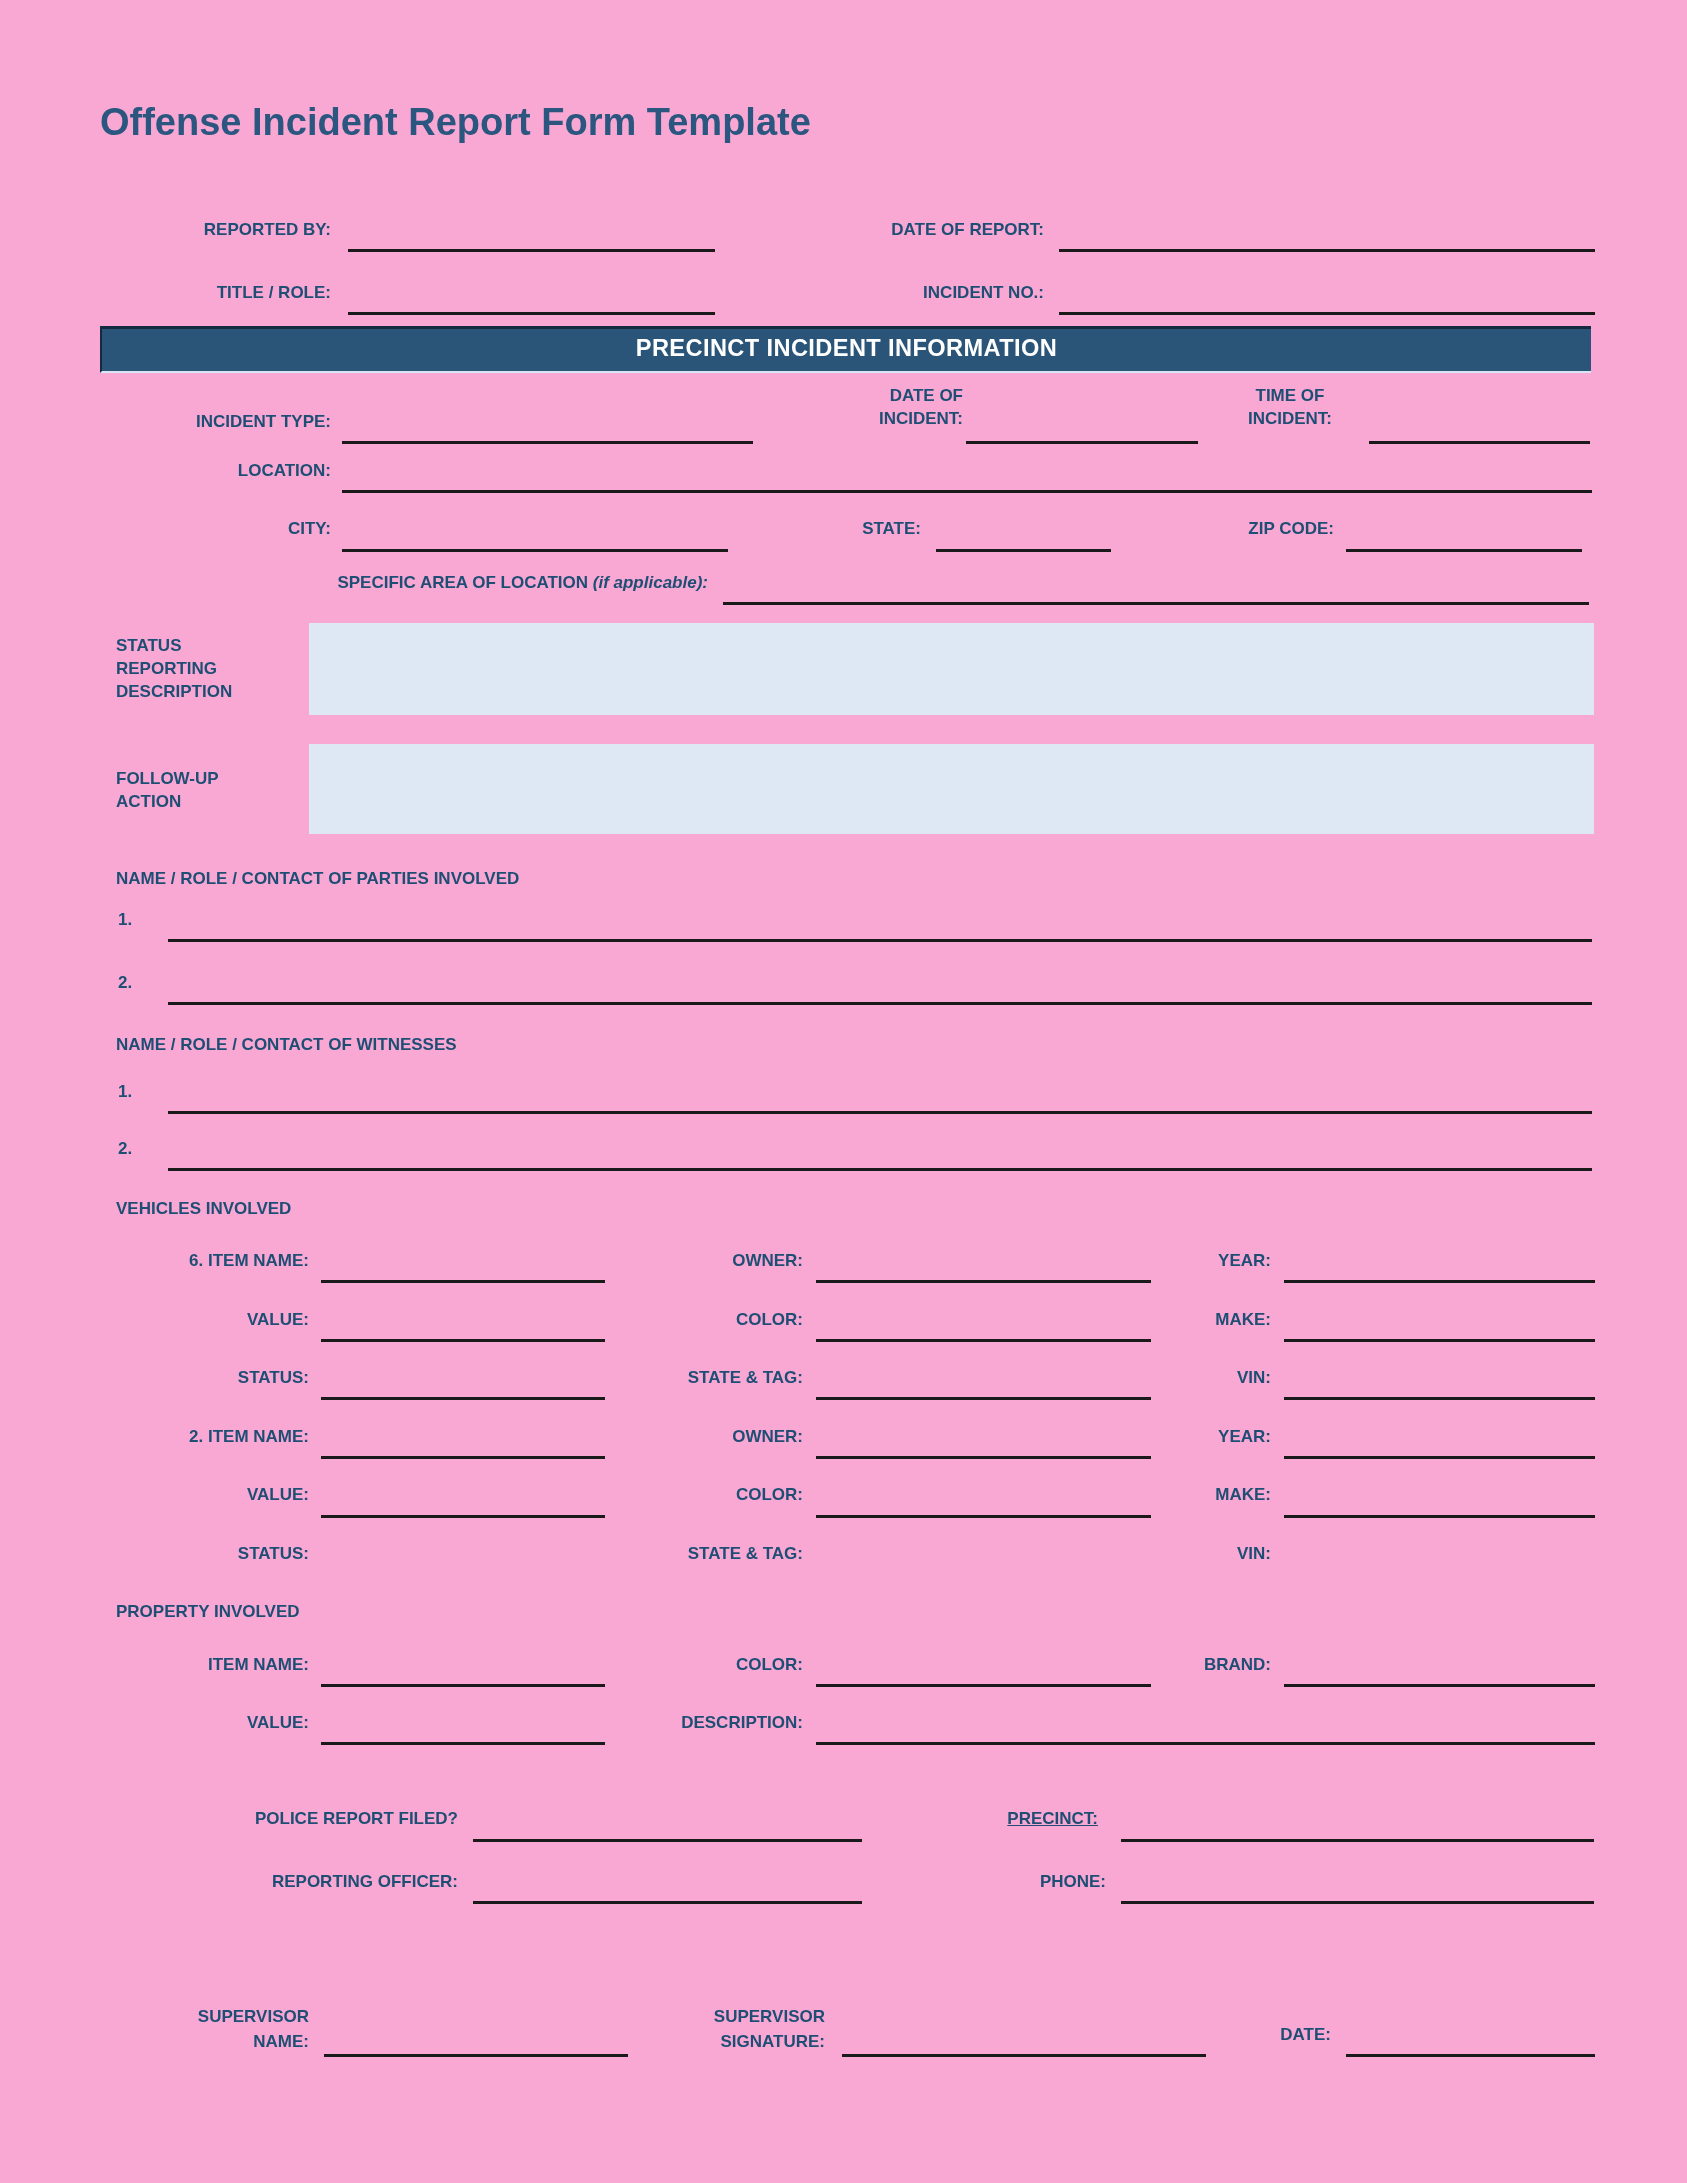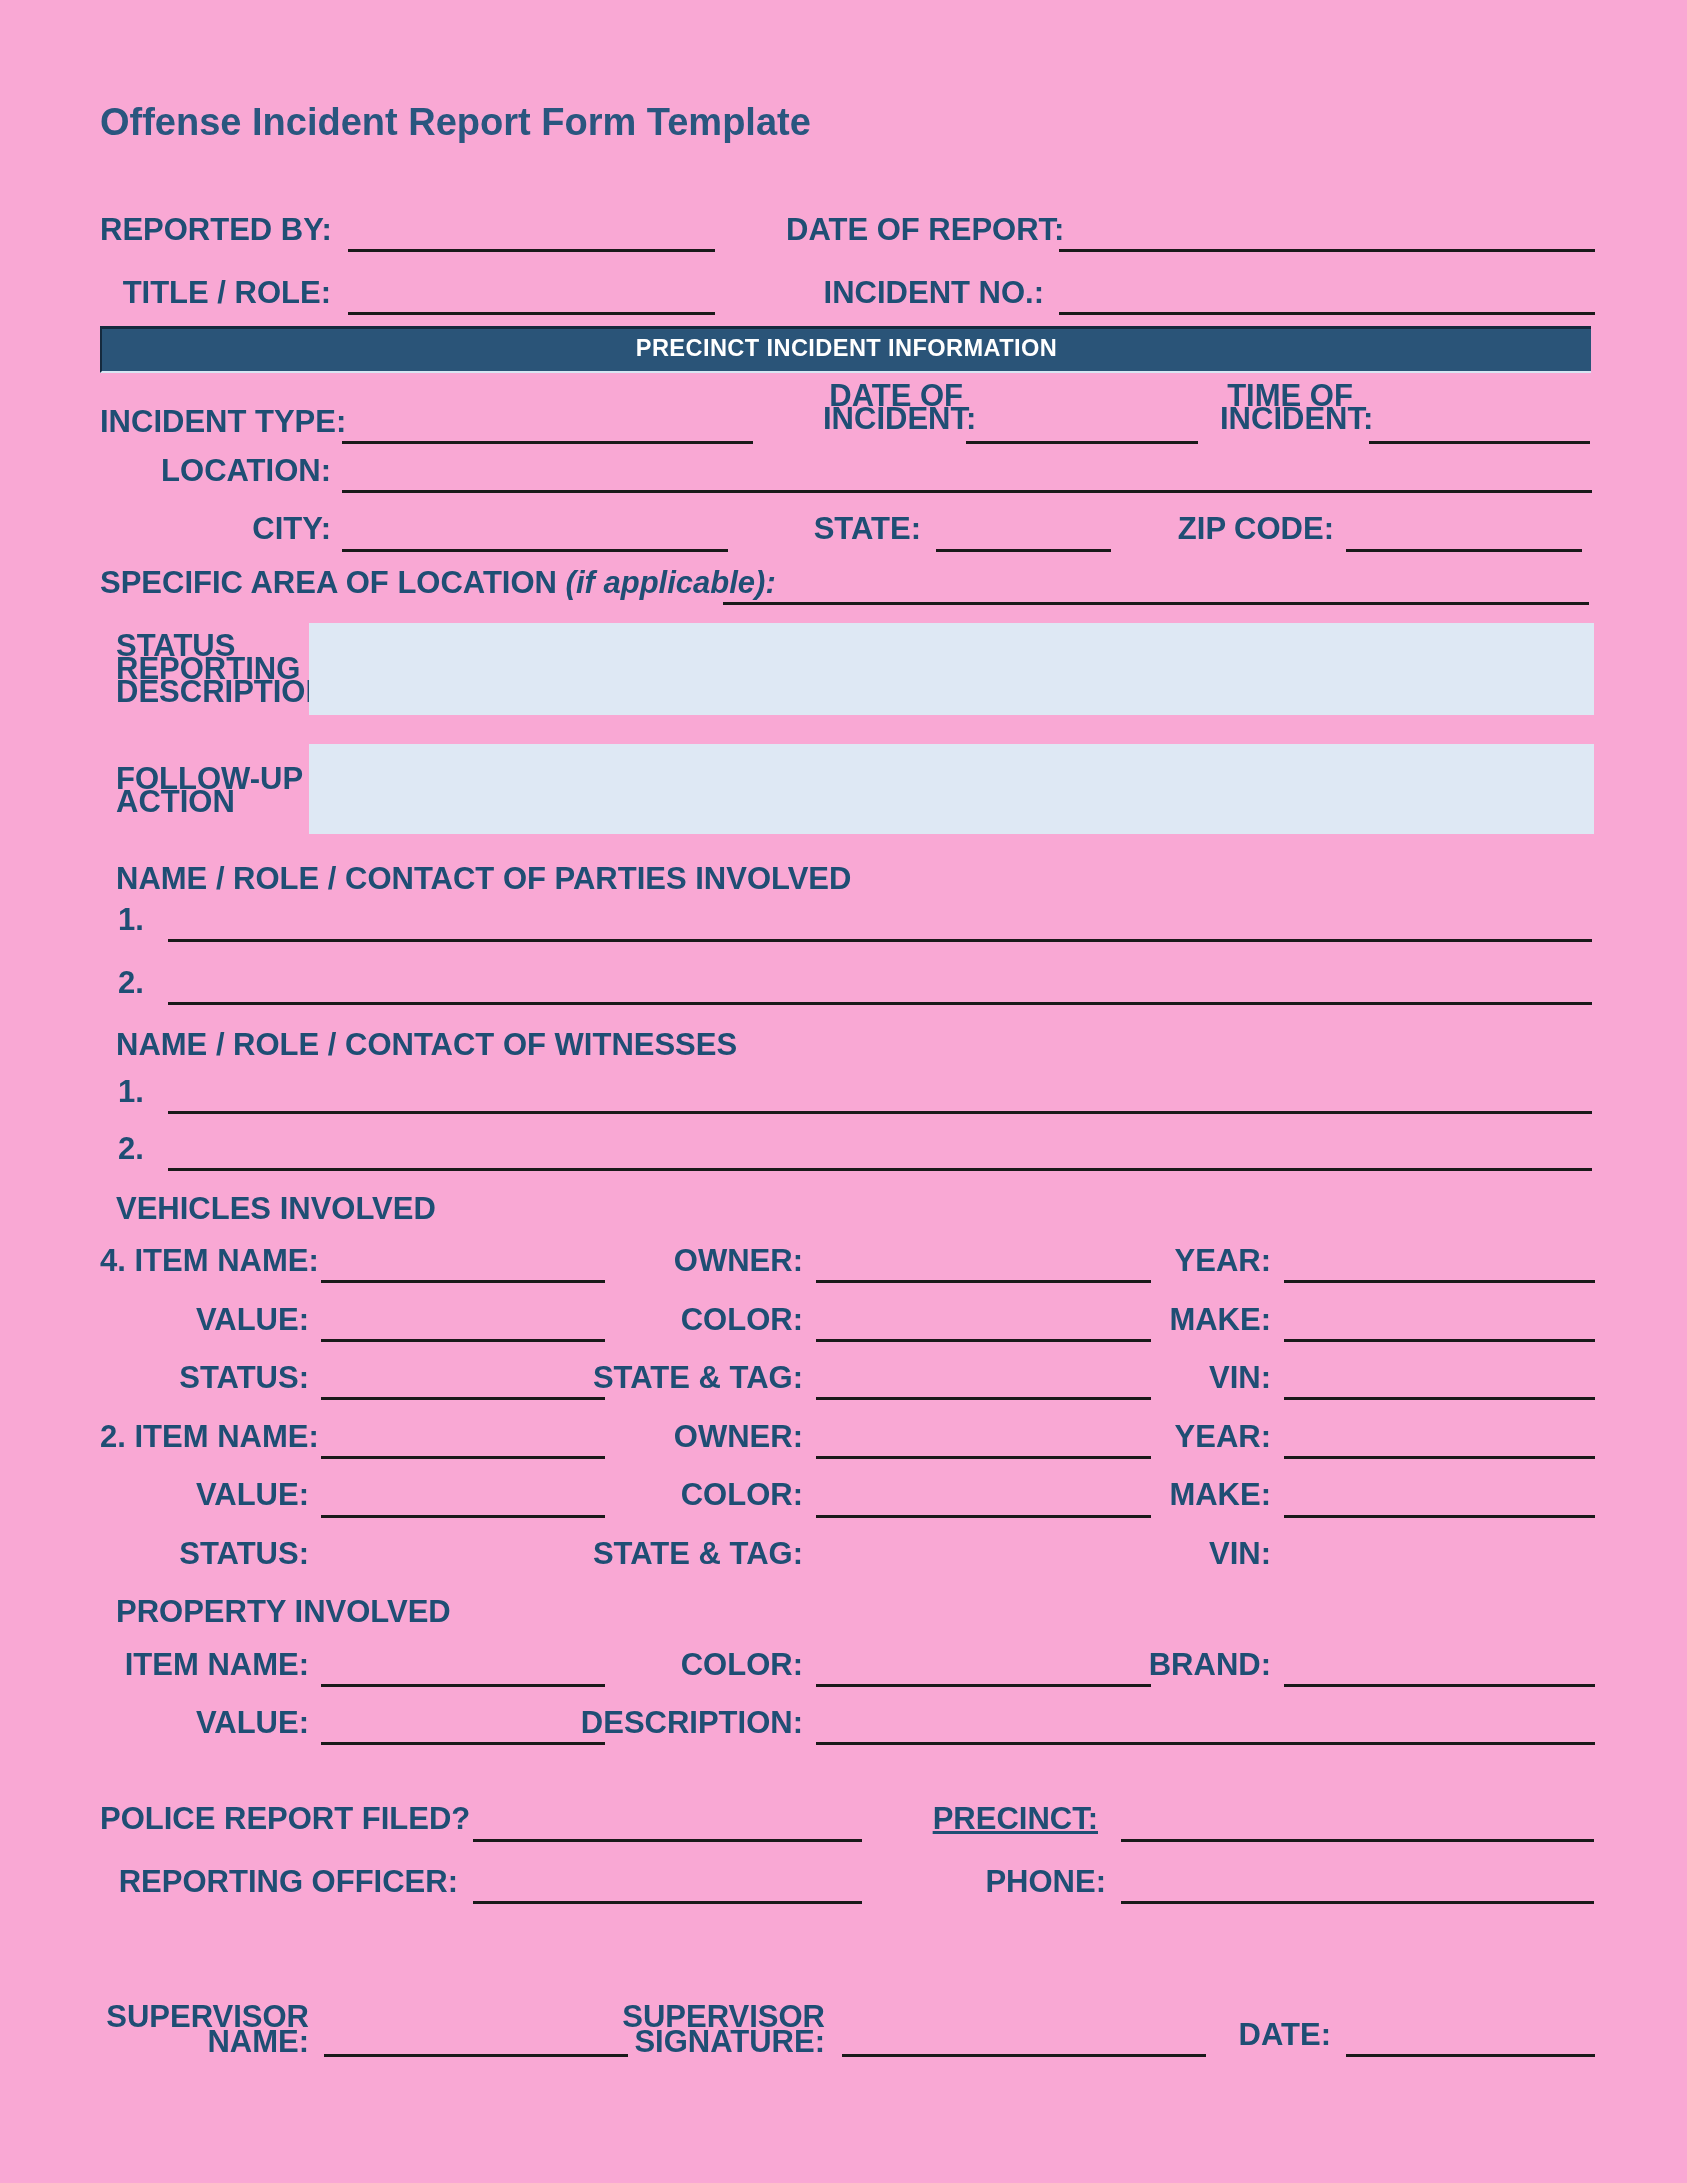--- a/index.html
+++ b/index.html
@@ -11,21 +11,21 @@
     font-family:"Liberation Sans", sans-serif;
     overflow:hidden;
   }
   .title{
     position:absolute; left:100px; top:101px;
     font-size:38px; font-weight:bold; color:#2A567F;
     margin:0; letter-spacing:0px; white-space:nowrap;
   }
   .lbl{
     position:absolute;
-    font-size:31px; font-weight:bold; color:#1F4E74;
+    font-size:17px; font-weight:bold; color:#1F4E74;
     line-height:28px; text-align:right; white-space:nowrap;
   }
   .lleft{text-align:left;}
   .lcenter{text-align:center;}
   .ml{line-height:23px;}  
   .ml2{line-height:25px;}
   .line{
     position:absolute; height:2.6px; background:#1A1A1A;
   }
   .fillbox{
@@ -112,21 +112,21 @@
   <div class="line" style="left:168px;top:1002px;width:1424px;"></div>
 
   <div class="lbl lleft" style="left:116px;top:1031px;">NAME / ROLE / CONTACT OF WITNESSES</div>
   <div class="lbl lleft" style="left:118px;top:1078px;">1.</div>
   <div class="line" style="left:168px;top:1111px;width:1424px;"></div>
   <div class="lbl lleft" style="left:118px;top:1135px;">2.</div>
   <div class="line" style="left:168px;top:1168px;width:1424px;"></div>
 
   <div class="lbl lleft" style="left:116px;top:1195px;">VEHICLES INVOLVED</div>
 
-  <div class="lbl" style="left:100px;top:1247px;width:209px;">4. ITEM NAME:</div>
+  <div class="lbl" style="left:100px;top:1247px;width:209px;">6. ITEM NAME:</div>
   <div class="line" style="left:321px;top:1280px;width:284px;"></div>
   <div class="lbl" style="left:559px;top:1247px;width:244px;">OWNER:</div>
   <div class="line" style="left:816px;top:1280px;width:335px;"></div>
   <div class="lbl" style="left:1031px;top:1247px;width:240px;">YEAR:</div>
   <div class="line" style="left:1284px;top:1280px;width:311px;"></div>
 
   <div class="lbl" style="left:100px;top:1306px;width:209px;">VALUE:</div>
   <div class="line" style="left:321px;top:1339px;width:284px;"></div>
   <div class="lbl" style="left:559px;top:1306px;width:244px;">COLOR:</div>
   <div class="line" style="left:816px;top:1339px;width:335px;"></div>

